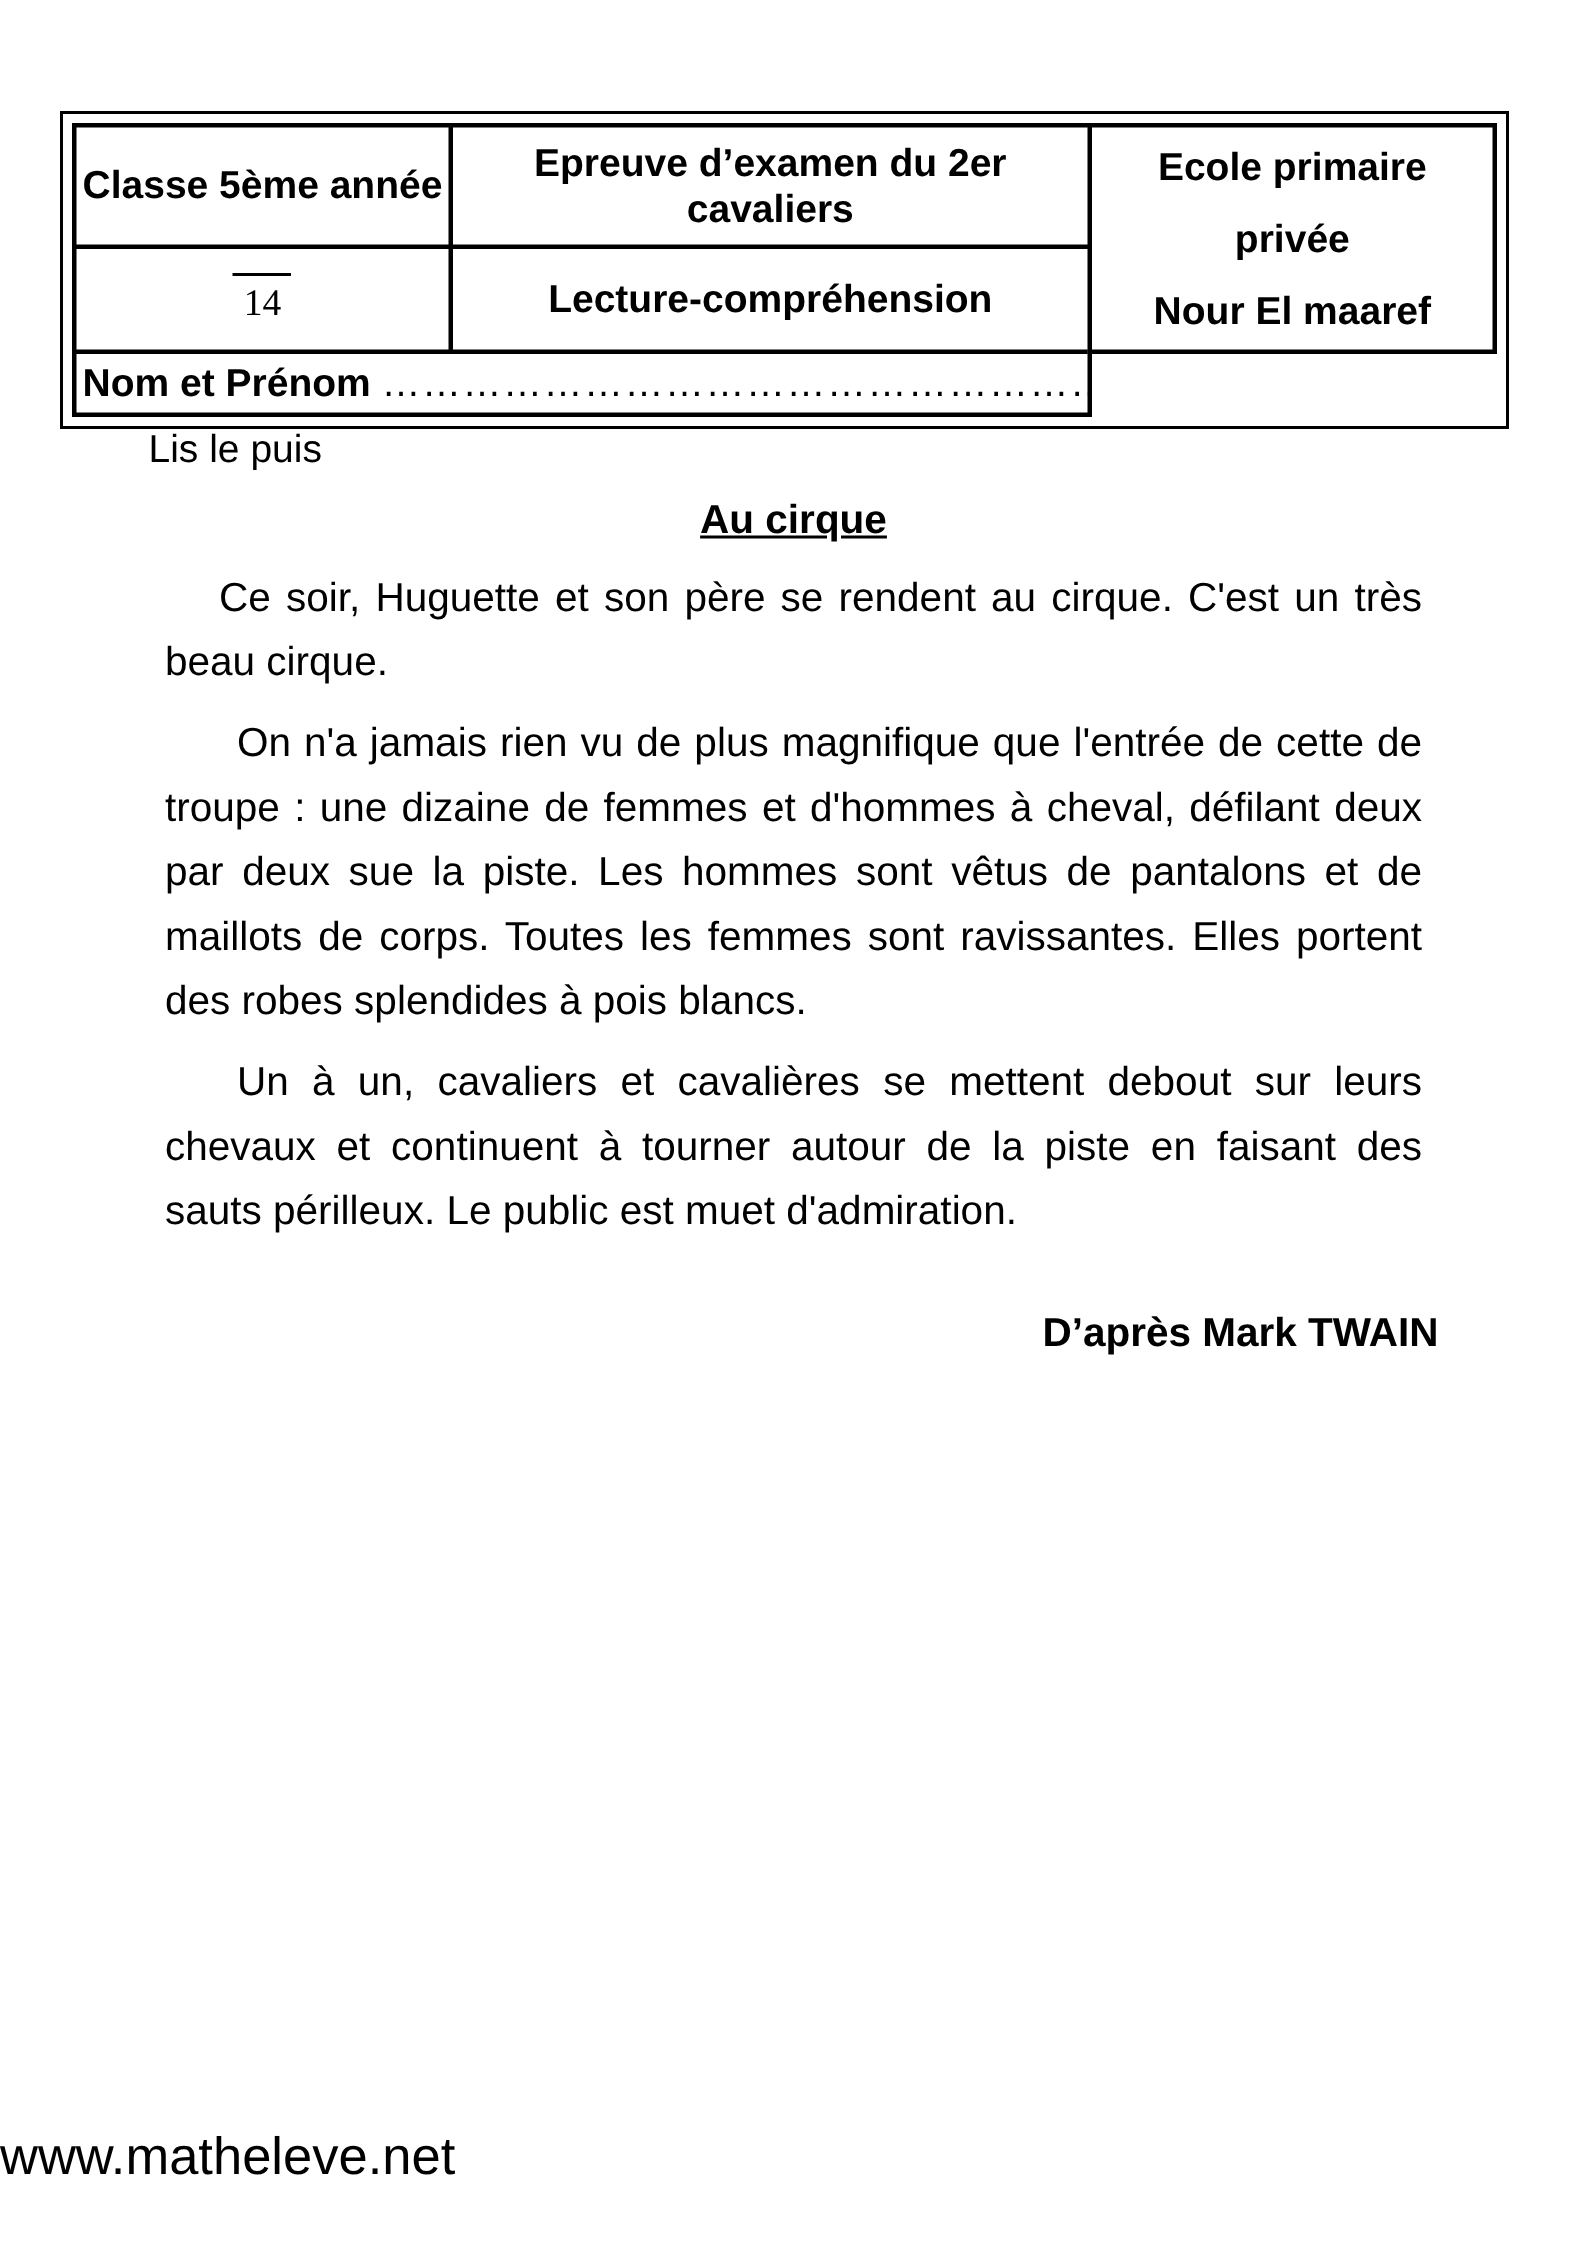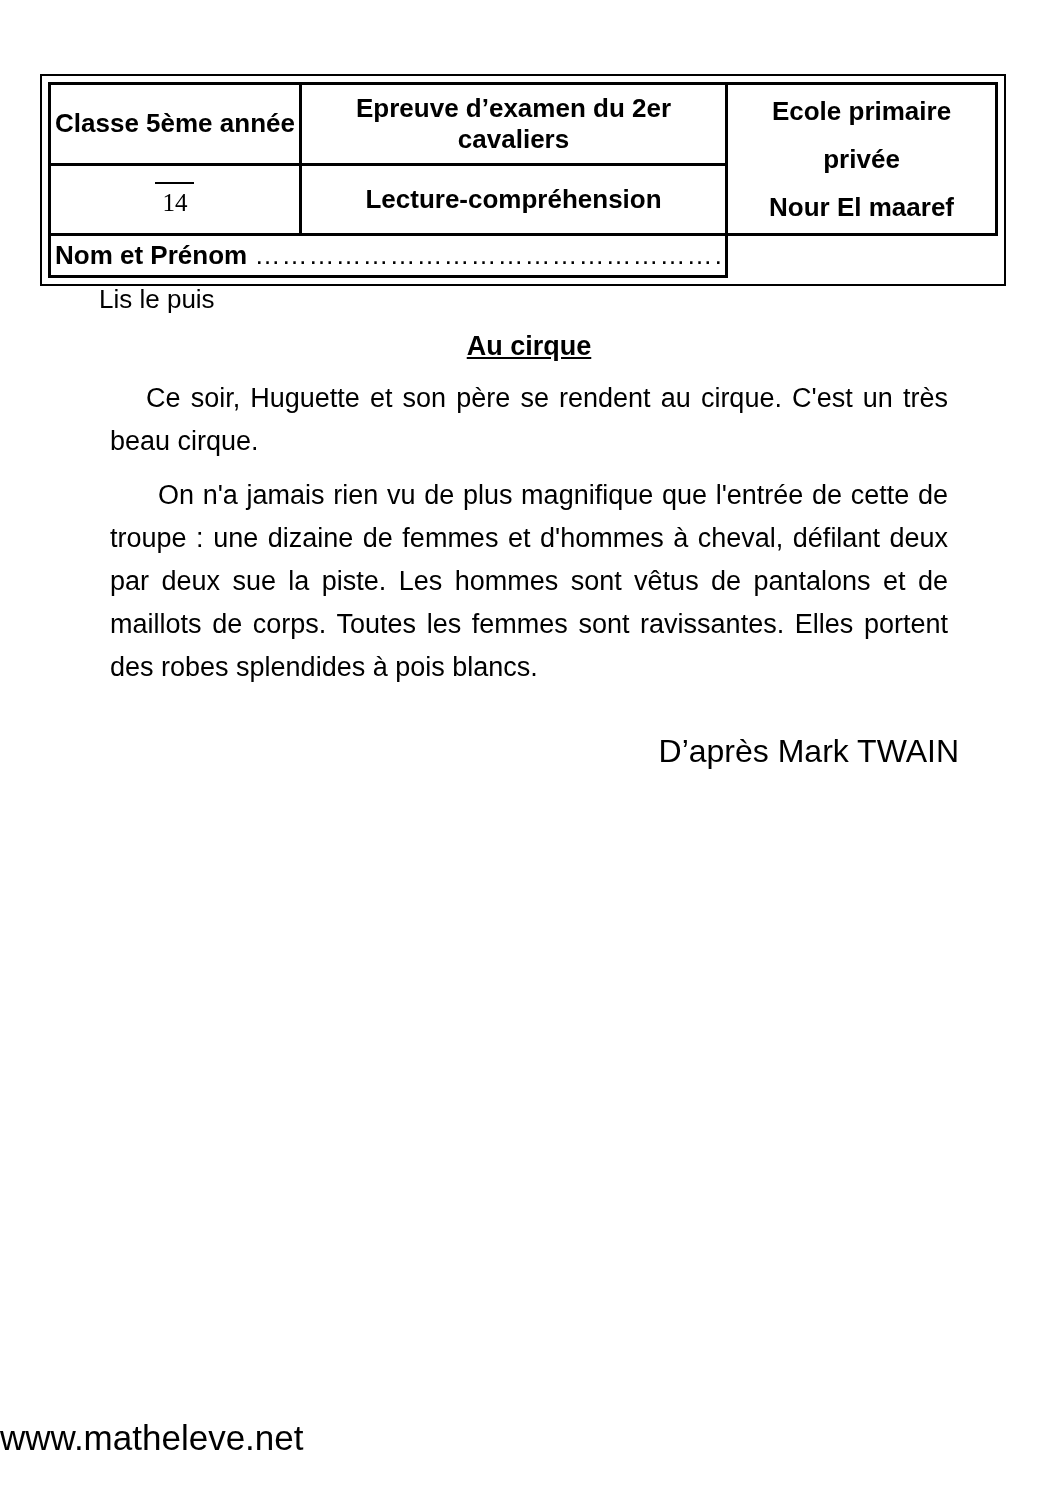--- a/index.html
+++ b/index.html
@@ -87,22 +87,22 @@
     margin: 11px;
     font-size: 27px;
     line-height: 43px;
     text-align: justify;
   }
   p.para-first { text-indent: 36px; }
   p.para       { text-indent: 48px; }
   .attribution {
     margin-top: 44px;
     text-align: right;
-    font-size: 32px;
-    font-weight: normal;
+    font-size: 27px;
+    font-weight: bold;
   }
 
   
   .site-footer {
     position: absolute;
     left: 0;
     top: 1418px;
     width: 100%;
     text-align: left;
     font-size: 35px;
@@ -140,19 +140,20 @@
       </table>
   </div>
 
   <div class="content">
     <div class="instruction">Lis le puis</div>
 
     <div class="doc-title">Au cirque</div>
 
     <p class="para-first">Ce soir, Huguette et son père se rendent au cirque. C'est un très beau cirque.</p>
     <p class="para">On n'a jamais rien vu de plus magnifique que l'entrée de cette de troupe : une dizaine de femmes et d'hommes à cheval, défilant deux par deux sue la piste. Les hommes sont vêtus de pantalons et de maillots de corps. Toutes les femmes sont ravissantes. Elles portent des robes splendides à pois blancs.</p>
+    <p class="para">Un à un, cavaliers et cavalières se mettent debout sur leurs chevaux et continuent à tourner autour de la piste en faisant des sauts périlleux. Le public est muet d'admiration.</p>
 
     <div class="attribution">D’après Mark TWAIN</div>
   </div>
 
   <div class="site-footer">www.matheleve.net</div>
 
 </div>
 
 </body></html>

